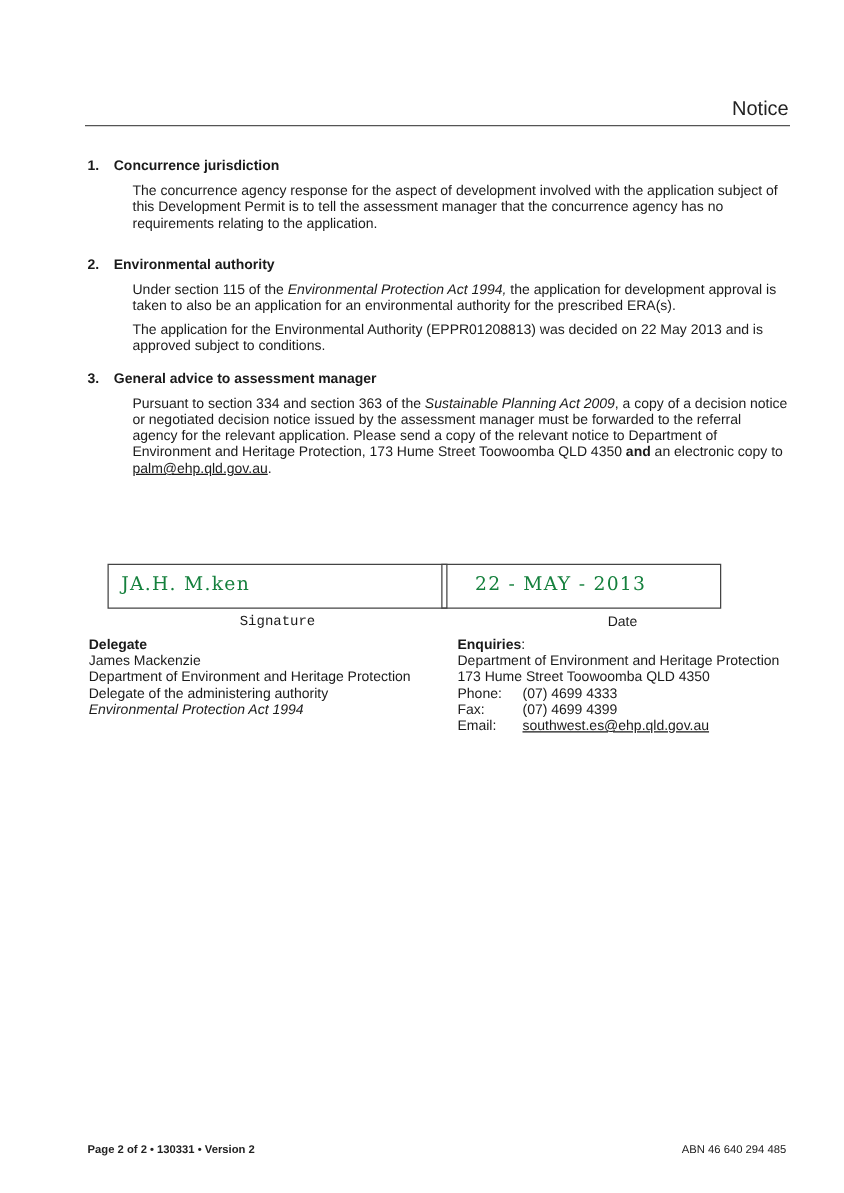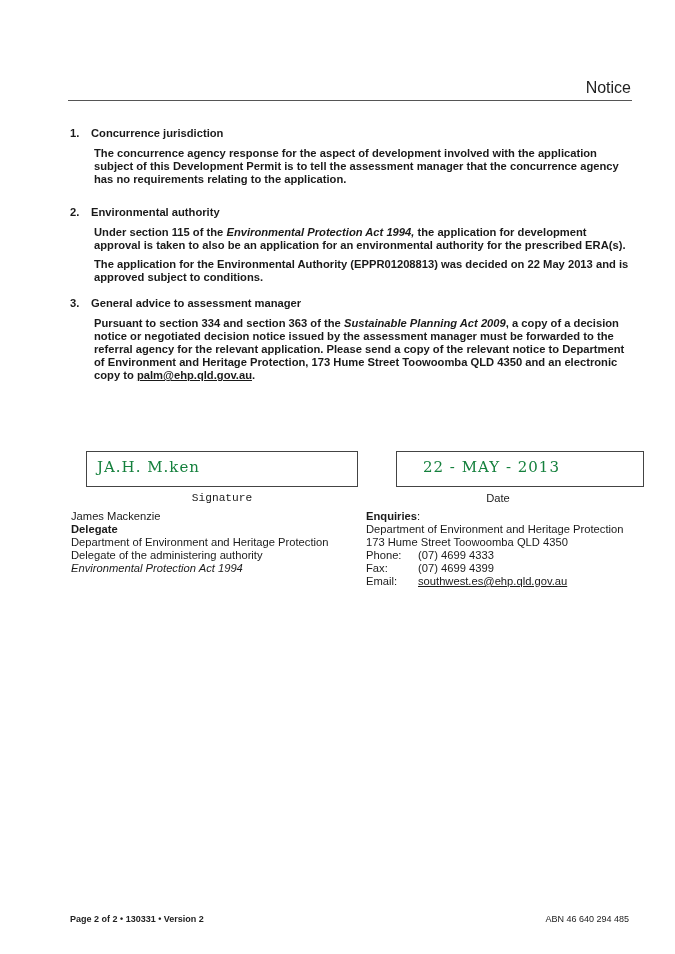--- a/index.html
+++ b/index.html
@@ -32,23 +32,22 @@
       position: absolute;
       left: 70px;
       width: 560px;
     }
     .section-head {
       font-weight: bold;
       display: flex;
     }
     .section-num { width: 21px; }
     .para {
-      margin-left: 24px;
+      margin-left: 36px;
       margin-top: 6px;
-      font-weight: bold;
     }
     .para i { font-style: italic; }
     .link { text-decoration: underline; }
     .sigbox {
       position: absolute;
       top: 451px;
       height: 36px;
       border: 1px solid #444;
     }
     .sig-label {
@@ -108,28 +107,28 @@
     <span>General advice to assessment manager</span>
   </div>
   <div class="para" style="margin-top:7px;"><span>Pursuant to section 334 and section 363 of the </span><i>Sustainable Planning Act 2009</i><span>, a copy of a decision notice or negotiated decision notice issued by the assessment manager must be forwarded to the referral agency for the relevant application. Please send a copy of the relevant notice to Department of Environment and Heritage Protection, 173 Hume Street Toowoomba  QLD  4350 </span><b>and</b><span> an electronic copy to </span><span class="link">palm@ehp.qld.gov.au</span><span>.</span></div>
 </div>
 
 <div class="sigbox" style="left:86px; width:272px;">
   <span class="hand" style="left:10px;">JA.H. M.ken</span>
 </div>
 <div class="sig-label" style="left:86px; width:272px;font-family:Liberation Mono, monospace;">Signature</div>
 
-<div class="sigbox" style="left:396px; width:248px;">
+<div class="sigbox" style="left:353px; width:224px;">
   <span class="hand" style="left:26px;">22 - MAY - 2013</span>
 </div>
 <div class="sig-label" style="left:374px; width:248px;">Date</div>
 
 <div class="block" style="left:71px;">
+  <div class="ln bold">Delegate</div>
   <div class="ln">James Mackenzie</div>
-  <div class="ln bold">Delegate</div>
   <div class="ln">Department of Environment and Heritage Protection</div>
   <div class="ln">Delegate of the administering authority</div>
   <div class="ln" style="font-style:italic;">Environmental Protection Act 1994</div>
 </div>
 
 <div class="block" style="left:366px;">
   <div class="ln"><b>Enquiries</b><span>:</span></div>
   <div class="ln">Department of Environment and Heritage Protection</div>
   <div class="ln">173 Hume Street Toowoomba  QLD  4350</div>
   <div class="ln row">

